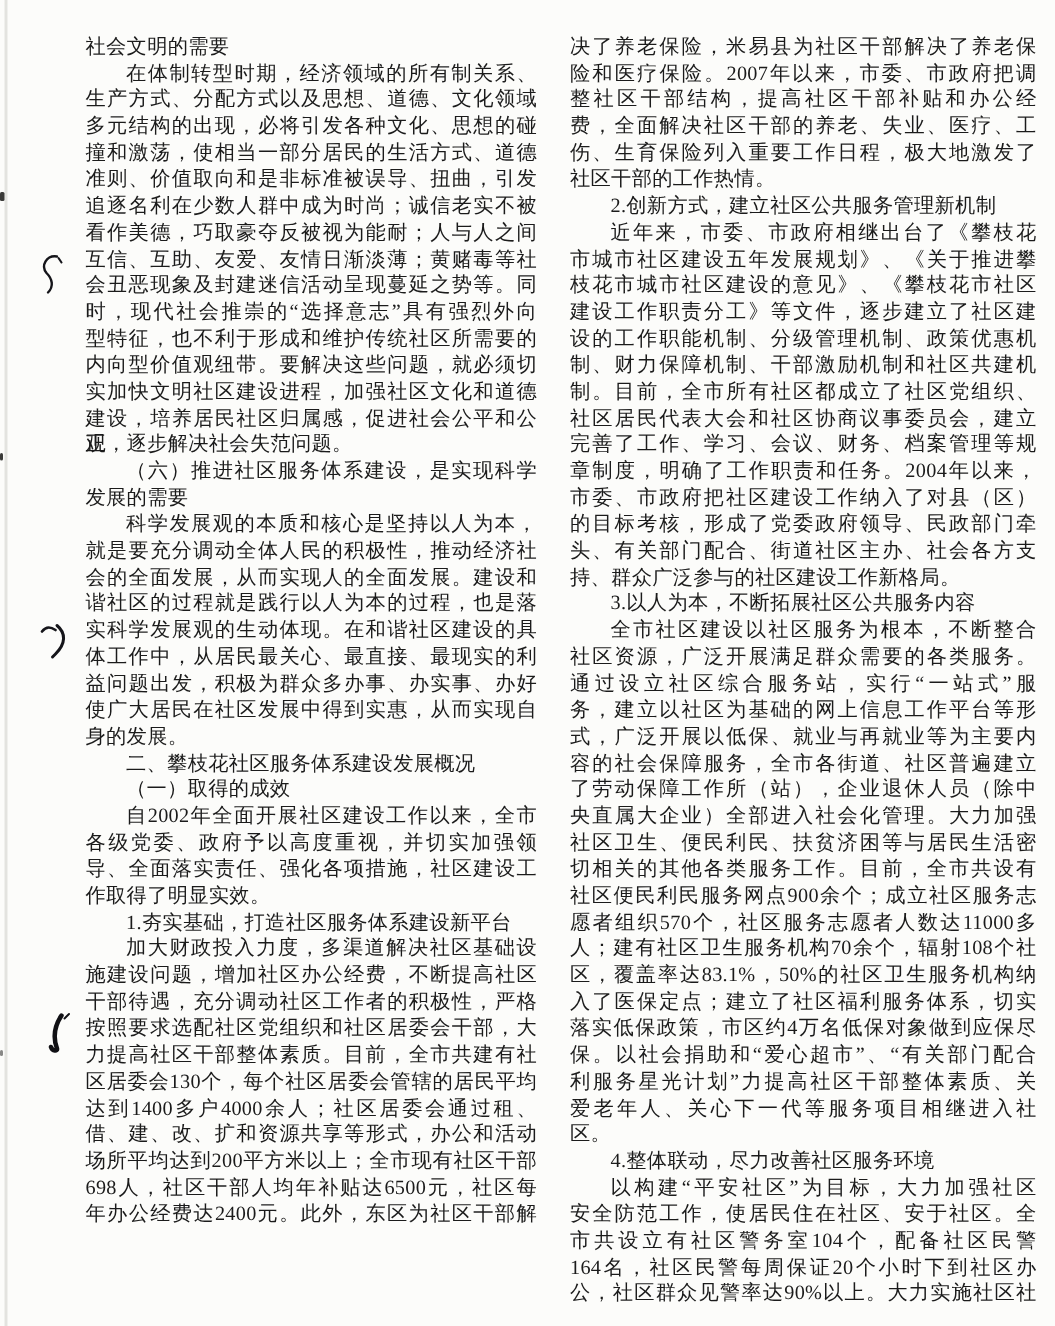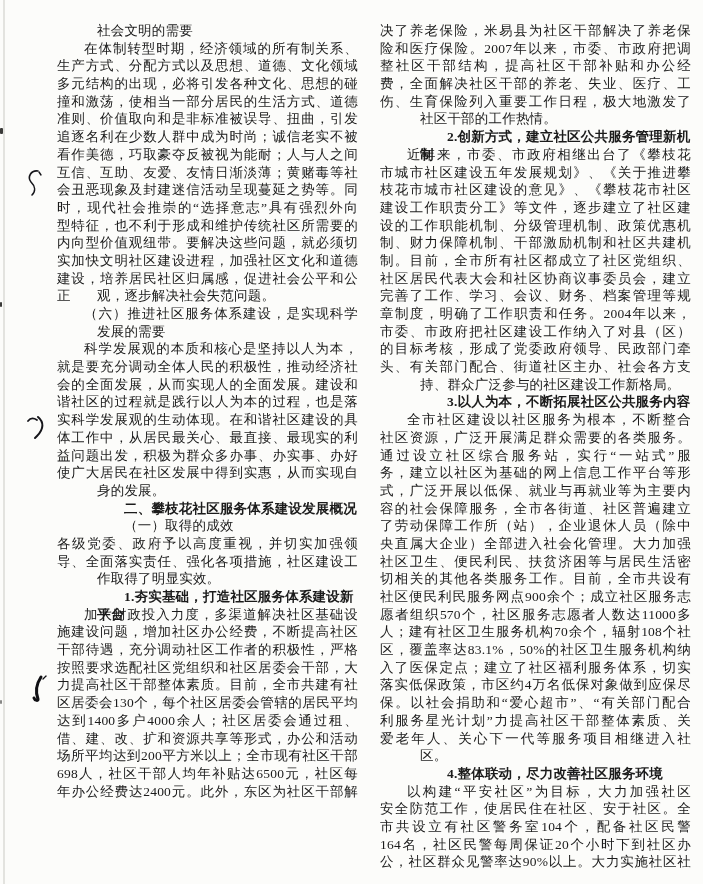--- a/index.html
+++ b/index.html
@@ -18,23 +18,23 @@
   .speck{position:absolute;background:#3a3a38;border-radius:1px;}
   .column{position:absolute;top:22px;}
   #col-left{left:57px;width:301px;}
   #col-right{left:380px;width:311px;}
   .ln{
     height:17.7px;line-height:17.7px;font-size:13.5px;
     white-space:normal;overflow:visible;
     letter-spacing:0.2px;
   }
   .j{text-align:justify;text-align-last:justify;}
-  .e{text-align:left;text-align-last:left;margin-left:40px;}
+  .e{text-align:left;text-align-last:left;}
   .i{text-indent:2em;}
-  .b{font-weight:700;}
+  .b{font-weight:400;}
   .pen-mark{position:absolute;}
   .pen-mark svg{display:block;}
 </style>
 </head>
 <body>
 
 <div class="scan-edge"></div>
 <div class="speck" style="left:0;top:128px;width:3px;height:6px;"></div>
 <div class="speck" style="left:0;top:302px;width:2px;height:5px;"></div>
 <div class="speck" style="left:0;top:700px;width:2px;height:4px;opacity:.6;"></div>
@@ -81,20 +81,21 @@
     <div class="ln j">就是要充分调动全体人民的积极性，推动经济社</div>
     <div class="ln j">会的全面发展，从而实现人的全面发展。建设和</div>
     <div class="ln j">谐社区的过程就是践行以人为本的过程，也是落</div>
     <div class="ln j">实科学发展观的生动体现。在和谐社区建设的具</div>
     <div class="ln j">体工作中，从居民最关心、最直接、最现实的利</div>
     <div class="ln j">益问题出发，积极为群众多办事、办实事、办好</div>
     <div class="ln j">使广大居民在社区发展中得到实惠，从而实现自</div>
     <div class="ln e">身的发展。</div>
     <div class="ln i b e">二、攀枝花社区服务体系建设发展概况</div>
     <div class="ln i e">（一）取得的成效</div>
+    <div class="ln i j">自2002年全面开展社区建设工作以来，全市</div>
     <div class="ln j">各级党委、政府予以高度重视，并切实加强领</div>
     <div class="ln j">导、全面落实责任、强化各项措施，社区建设工</div>
     <div class="ln e">作取得了明显实效。</div>
     <div class="ln i b e">1.夯实基础，打造社区服务体系建设新平台</div>
     <div class="ln i j">加大财政投入力度，多渠道解决社区基础设</div>
     <div class="ln j">施建设问题，增加社区办公经费，不断提高社区</div>
     <div class="ln j">干部待遇，充分调动社区工作者的积极性，严格</div>
     <div class="ln j">按照要求选配社区党组织和社区居委会干部，大</div>
     <div class="ln j">力提高社区干部整体素质。目前，全市共建有社</div>
     <div class="ln j">区居委会130个，每个社区居委会管辖的居民平均</div>

